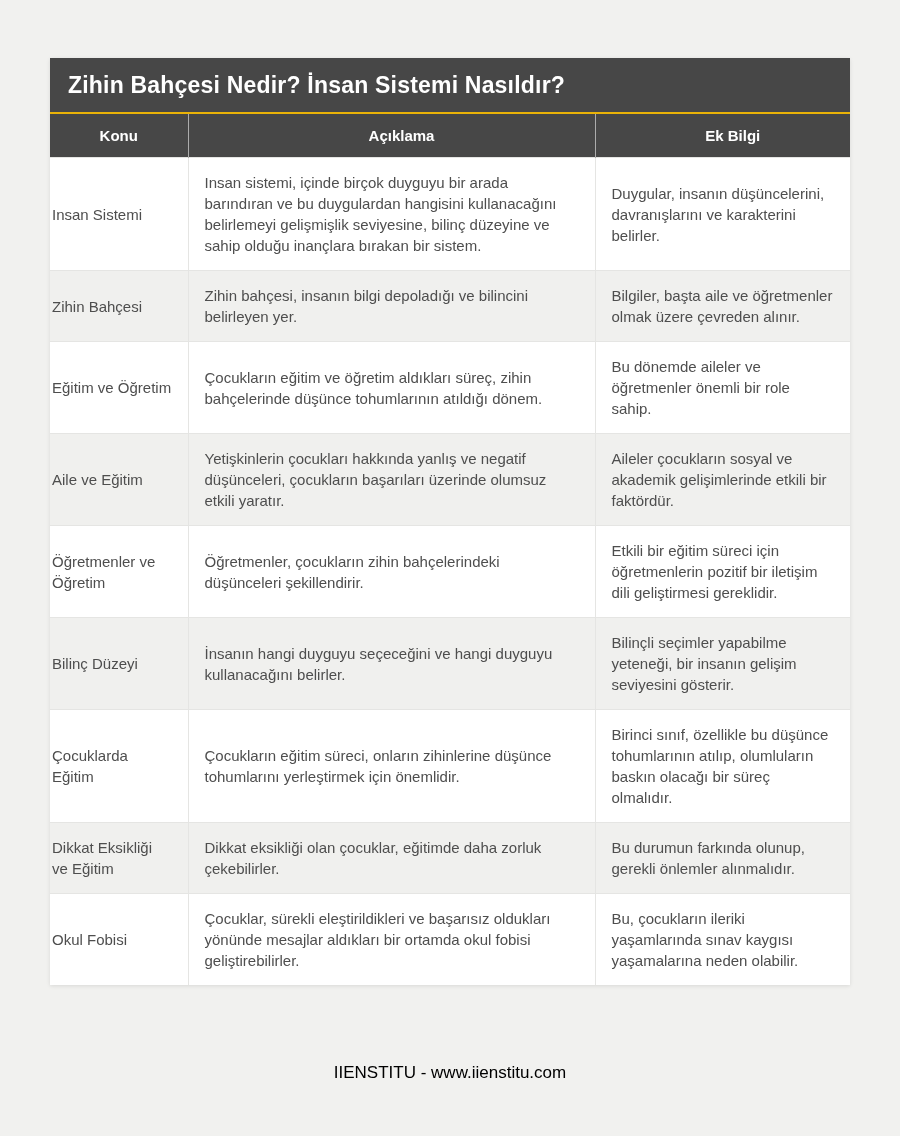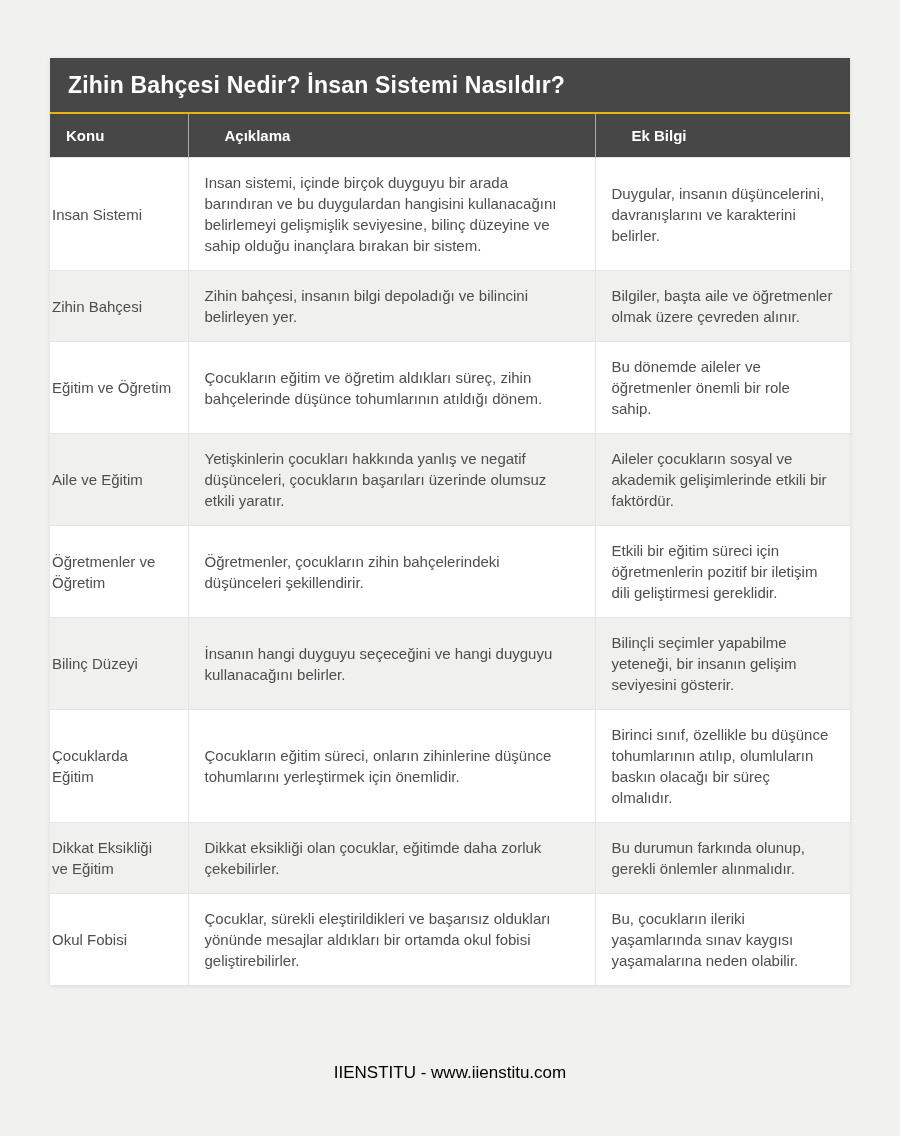--- a/index.html
+++ b/index.html
@@ -42,21 +42,21 @@
     table-layout: fixed;
   }
   col.c-konu { width: 138px; }
   col.c-aciklama { width: 407px; }
   col.c-ek { width: 255px; }
   thead th {
     background: #474747;
     color: #ffffff;
     font-size: 15px;
     font-weight: bold;
-    text-align: left;
+    text-align: center;
     padding: 13px 16px;
     vertical-align: middle;
   }
   thead th + th {
     border-left: 1px solid rgba(255,255,255,0.55);
     padding-left: 36px;
   }
   tbody td {
     font-size: 15px;
     line-height: 1.4;

